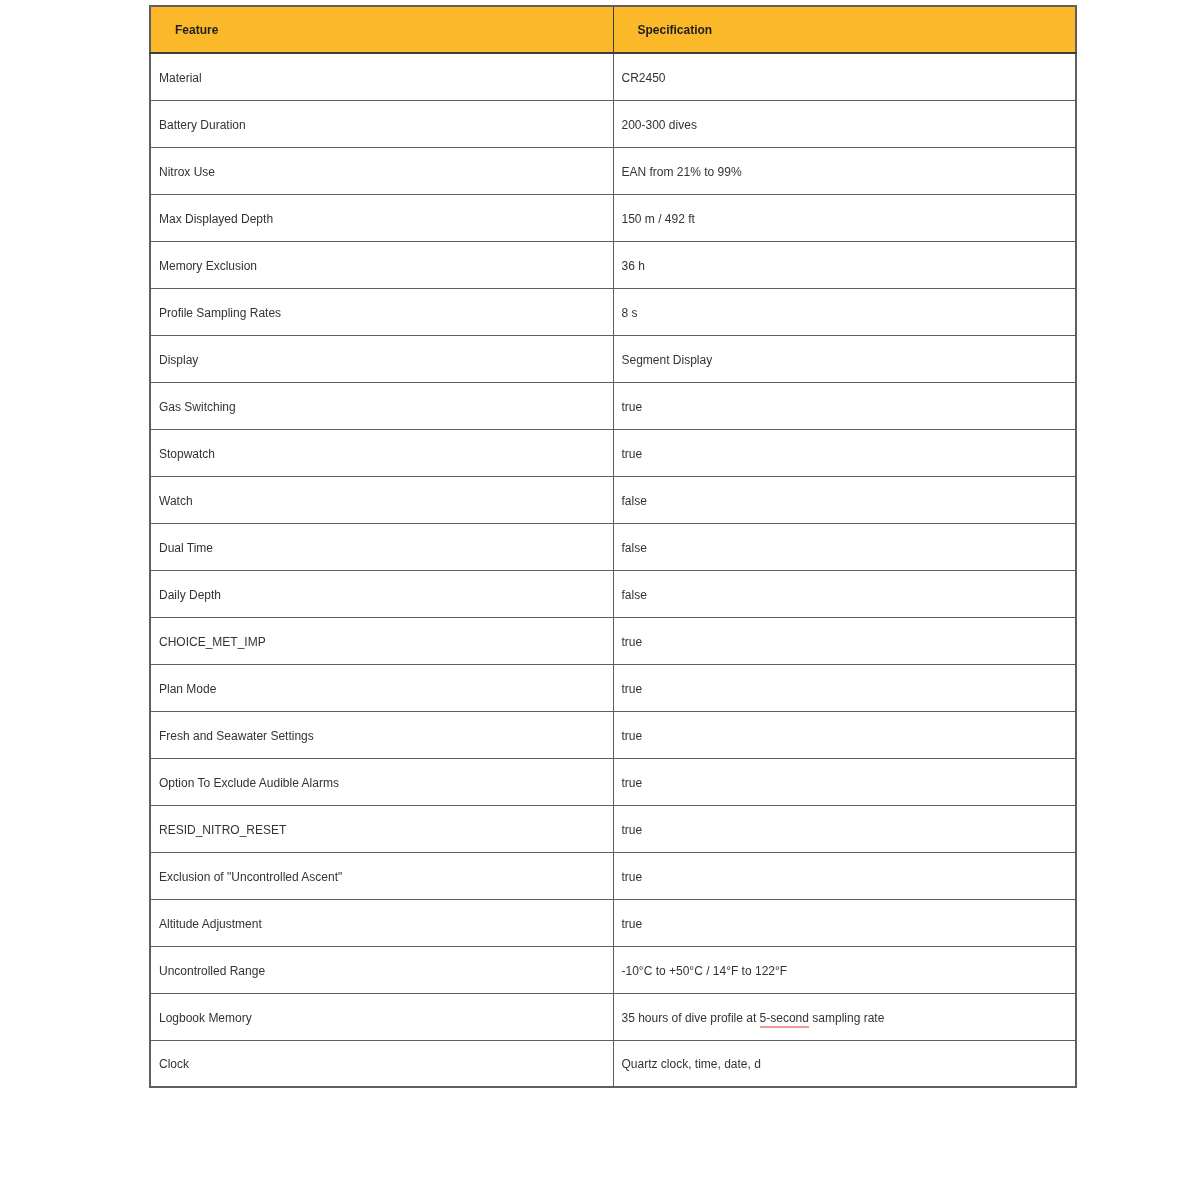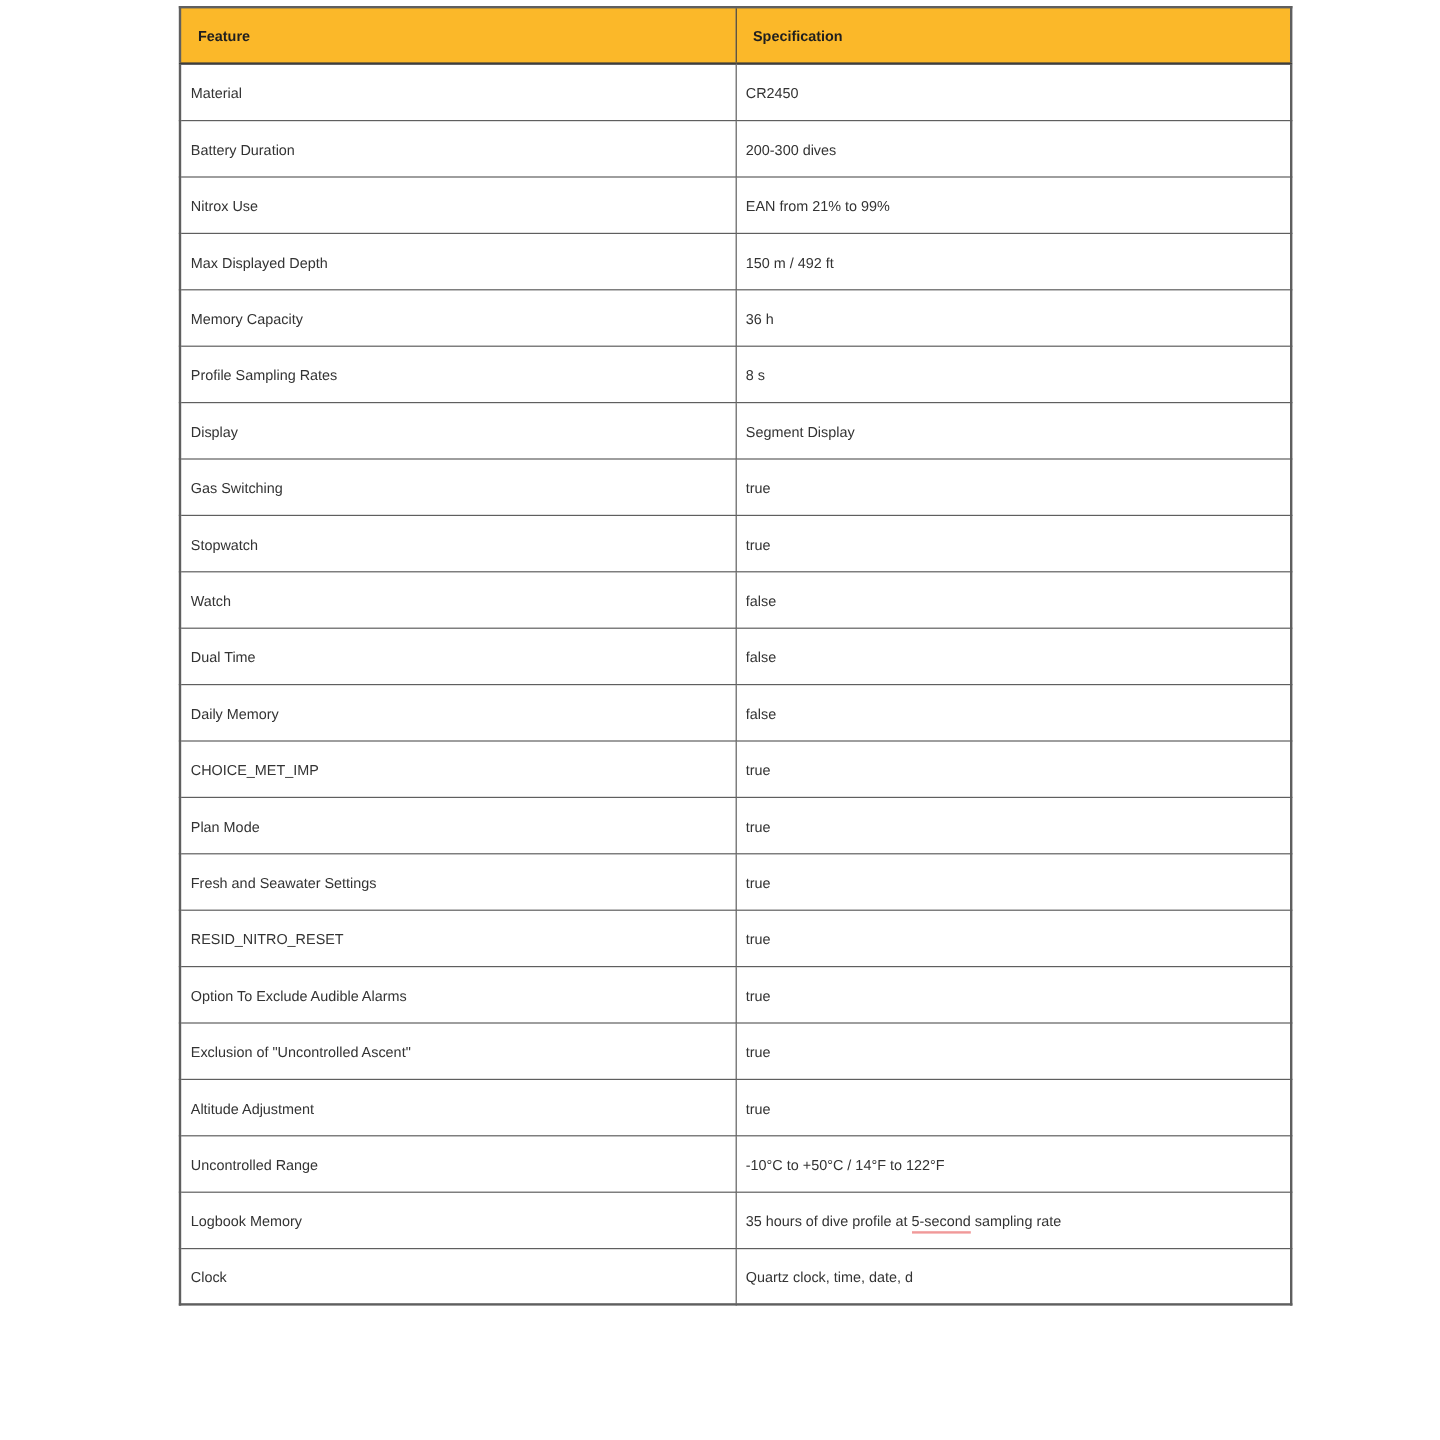--- a/index.html
+++ b/index.html
@@ -33,21 +33,21 @@
     table-layout:fixed;
     border:2px solid var(--border-color);
   }
   table.spec-table th{
     background:var(--header-bg);
     color:var(--header-text);
     font-size:12px;
     font-weight:bold;
     text-align:left;
     height:47px;
-    padding:0 0 0 14px;
+    padding:0 0 0 24px;
     vertical-align:middle;
     border:1px solid #3d3d3d;
     border-bottom:2px solid #3d3d3d;
   }
   table.spec-table td{
     font-size:12px;
     color:var(--cell-text);
     height:47px;
     padding:2px 8px 0 8px;
     vertical-align:middle;
@@ -85,21 +85,21 @@
           </tr>
           <tr>
             <td>Nitrox Use</td>
             <td>EAN from 21% to 99%</td>
           </tr>
           <tr>
             <td>Max Displayed Depth</td>
             <td>150 m / 492 ft</td>
           </tr>
           <tr>
-            <td>Memory Capacity</td>
+            <td>Memory Exclusion</td>
             <td>36 h</td>
           </tr>
           <tr>
             <td>Profile Sampling Rates</td>
             <td>8 s</td>
           </tr>
           <tr>
             <td>Display</td>
             <td>Segment Display</td>
           </tr>
@@ -113,41 +113,41 @@
           </tr>
           <tr>
             <td>Watch</td>
             <td>false</td>
           </tr>
           <tr>
             <td>Dual Time</td>
             <td>false</td>
           </tr>
           <tr>
-            <td>Daily Memory</td>
+            <td>Daily Depth</td>
             <td>false</td>
           </tr>
           <tr>
             <td>CHOICE_MET_IMP</td>
             <td>true</td>
           </tr>
           <tr>
             <td>Plan Mode</td>
             <td>true</td>
           </tr>
           <tr>
             <td>Fresh and Seawater Settings</td>
             <td>true</td>
           </tr>
           <tr>
-            <td>RESID_NITRO_RESET</td>
+            <td>Option To Exclude Audible Alarms</td>
             <td>true</td>
           </tr>
           <tr>
-            <td>Option To Exclude Audible Alarms</td>
+            <td>RESID_NITRO_RESET</td>
             <td>true</td>
           </tr>
           <tr>
             <td>Exclusion of "Uncontrolled Ascent"</td>
             <td>true</td>
           </tr>
           <tr>
             <td>Altitude Adjustment</td>
             <td>true</td>
           </tr>

